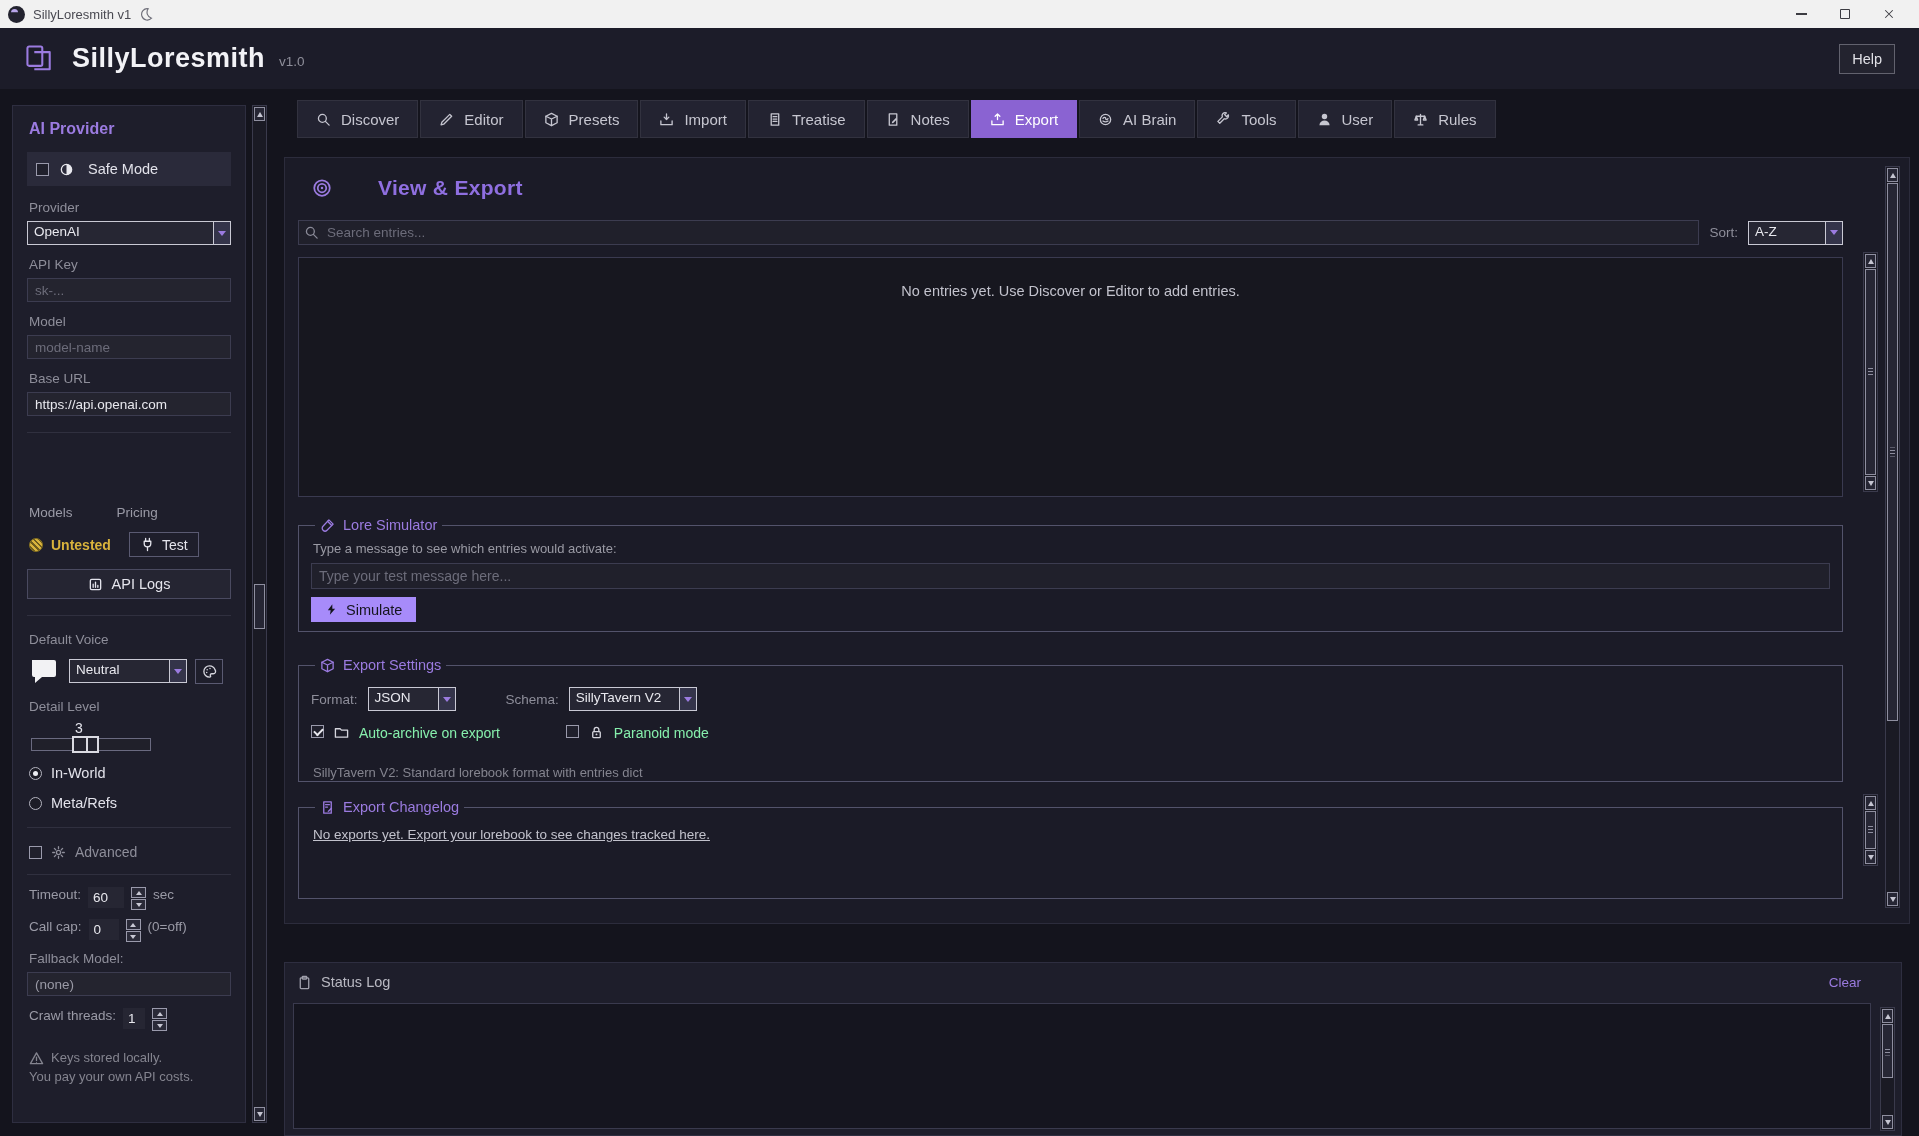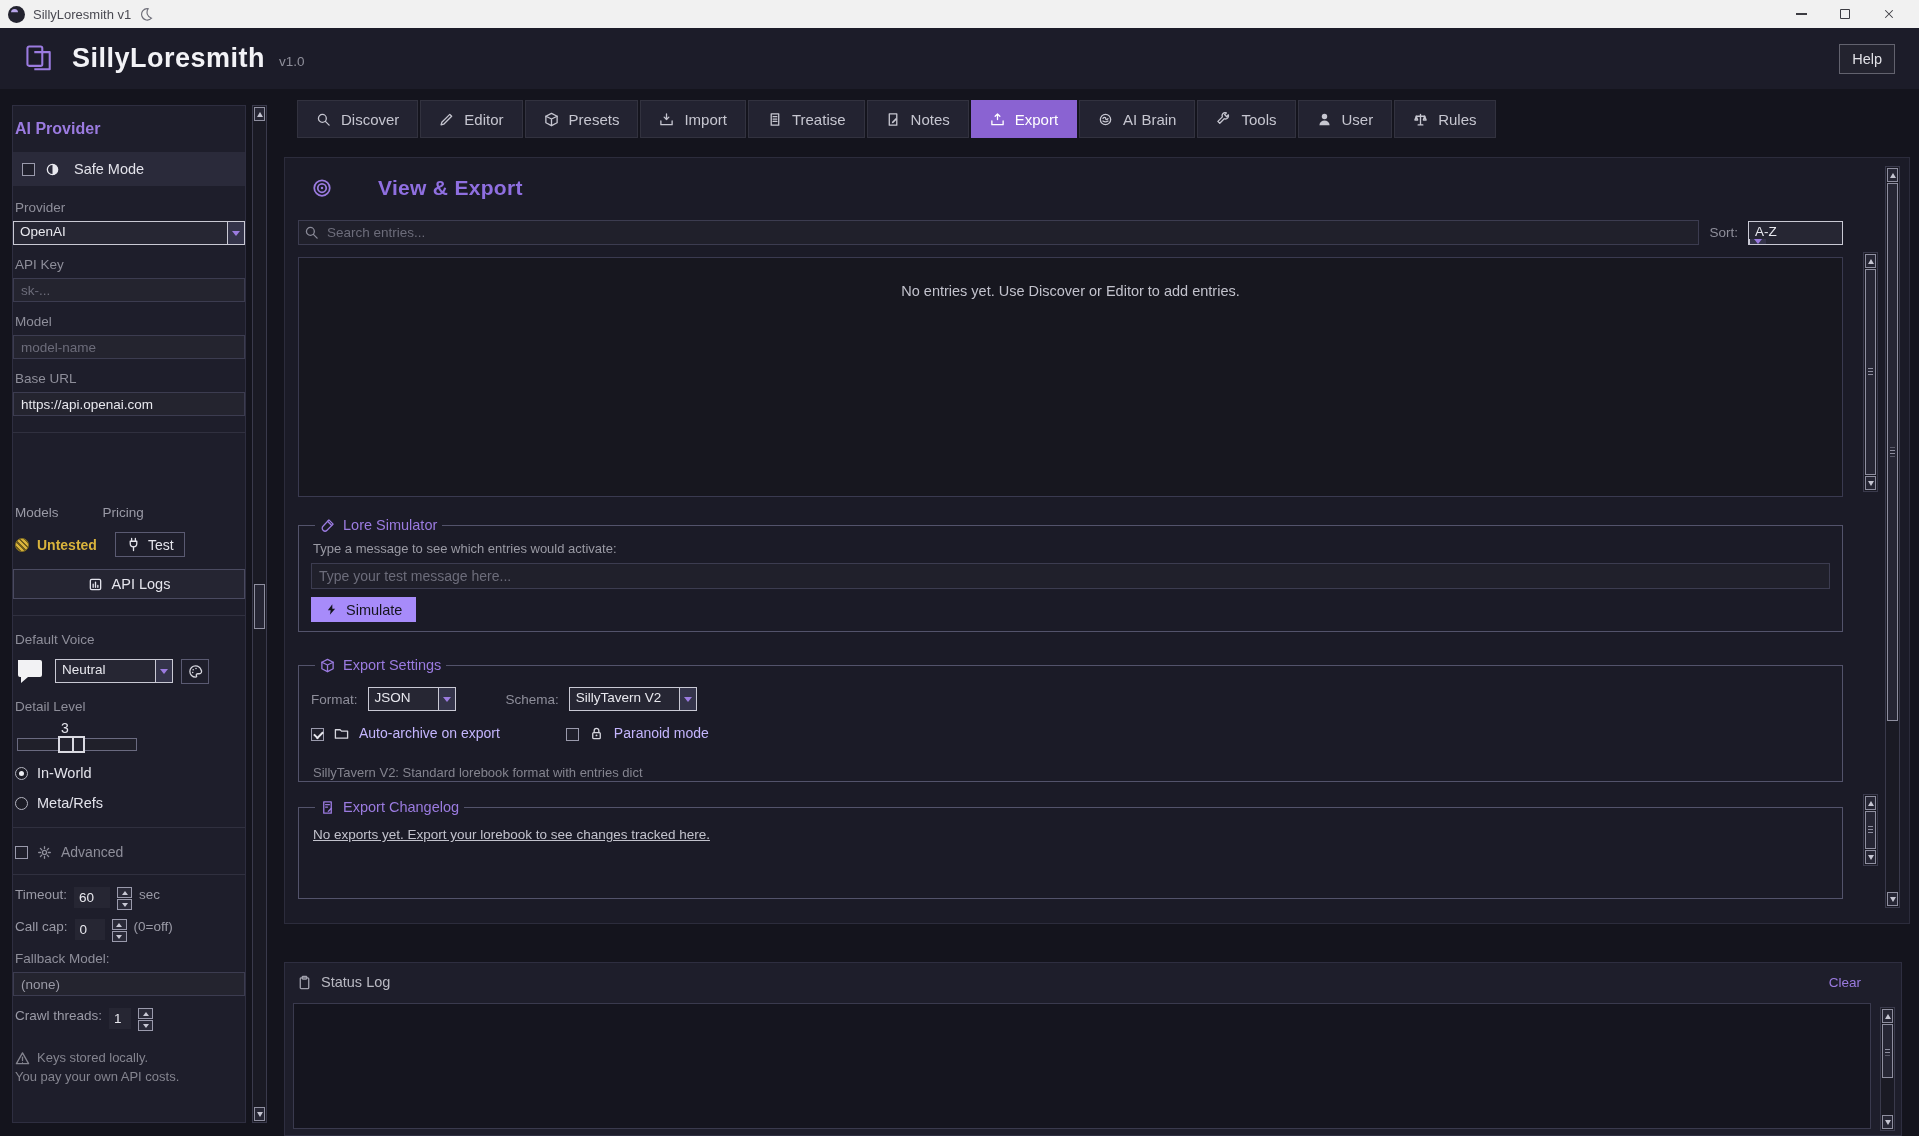--- a/index.html
+++ b/index.html
@@ -27,21 +27,21 @@
           display:flex;align-items:center;padding:0 24px;}
   .logo{color:#9b7be0;margin-right:16px;display:flex;}
   .app-name{font-size:27px;font-weight:bold;color:#f2f2f6;letter-spacing:.5px;}
   .app-version{font-size:13.5px;color:#8e8e9a;margin-left:14px;margin-top:6px;}
   .header .spacer{flex:1;}
   .help-btn{min-width:54px;height:30px;background:#23232f;border:1px solid #62626e;color:#e0e0e6;
             font-size:14.5px;display:flex;align-items:center;justify-content:center;padding:0 12px;}
 
   
   .sidebar{position:absolute;left:12px;top:105px;width:234px;height:1018px;background:#1e1e2b;
-           border:1px solid #2e2e40;padding:12px 0;}
+           border:1px solid #2e2e40;padding:12px 14px;}
   .sb-heading{font-size:16px;font-weight:bold;color:#9b7be0;margin:2px 0 14px 2px;}
   .safe-row{height:34px;background:#2a2a3a;display:flex;align-items:center;gap:10px;padding:0 9px;margin-bottom:14px;}
   .safe-row .lbl{font-size:14.5px;color:#e2e2ea;margin-left:4px;}
   .half-ic{color:#e8e8ee;display:flex;}
   .fld-label{font-size:13.5px;color:#8e8e9a;margin:12px 2px 6px 2px;}
   .tk-entry{width:100%;height:24px;background:#24242f;border:1px solid #3c3c50;color:#e8e8ee;
             font-family:inherit;font-size:13.5px;padding:0 7px;outline:none;display:block;}
   .tk-entry::placeholder{color:#6c6c7a;}
   .tk-entry.gray-val{color:#9a9aa6;}
   .side-hr{border:none;border-top:1px solid #30303f;margin:16px 0;}
@@ -131,21 +131,21 @@
   legend .ic{color:#9b7be0;display:flex;}
   .fs-sim{margin-top:20px;height:115px;}
   .sim-hint{font-size:13px;color:#9a9aa4;margin:2px 0 7px 2px;}
   .fs-sim input{height:26px;background:#20202b;font-size:14px;}
   .sim-btn{margin-top:8px;height:25px;display:inline-flex;align-items:center;gap:8px;padding:0 14px;
            background:#a78bfa;border:none;color:#15151e;font-size:14.5px;font-family:inherit;}
   .sim-btn .ic{color:#15151e;display:flex;}
   .fs-set{margin-top:25px;height:125px;}
   .set-row1{display:flex;align-items:center;gap:10px;margin-top:8px;font-size:13.5px;color:#8e8e9a;}
   .set-row1 .gap{width:30px;}
-  .set-row2{display:flex;align-items:flex-end;gap:10px;margin-top:14px;font-size:14px;color:#c4b5fd;}
+  .set-row2{display:flex;align-items:flex-start;gap:10px;margin-top:14px;font-size:14px;color:#86efac;}
   .set-row2 .ic{color:#d6d6de;display:flex;}
   .set-row2 .pair-gap{width:46px;}
   .set-hint{font-size:13px;color:#84848f;margin-top:24px;margin-left:2px;}
   .fs-chg{margin-top:17px;height:100px;position:relative;}
   .chg-empty{font-size:13.5px;color:#c2c2cc;margin:6px 0 0 2px;text-decoration:underline;}
 
   
   .statusbar{position:absolute;left:284px;top:928px;width:1618px;height:26px;display:flex;align-items:center;
              font-size:13.5px;color:#a9a9b4;gap:12px;}
   .statusbar .ic{color:#b0a6d8;display:flex;}
@@ -515,21 +515,21 @@
         <span class="search-wrap">
           <span class="ic">
               <svg viewBox="0 0 16 16" width="15" height="15" fill="none" stroke="currentColor" stroke-width="1.4" stroke-linecap="round" stroke-linejoin="round">
                 <circle cx="6.8" cy="6.8" r="4.2"></circle>
                 <path d="M10 10l4 4"></path>
               </svg>
             </span>
           <input class="tk-entry" placeholder="Search entries..." style="">
         </span>
         <span class="sort-label">Sort:</span>
-        <div class="combo" style="width:95px;flex-direction:column;">
+        <div class="combo" style="width:95px;">
           <span class="val">A-Z</span>
           <span class="combo-arrow">
               <i class="tri-dn-p"></i>
             </span>
         </div>
       </div>
 
       <div class="entries-box">
         <span>No entries yet. Use Discover or Editor to add entries.</span>
       </div>

